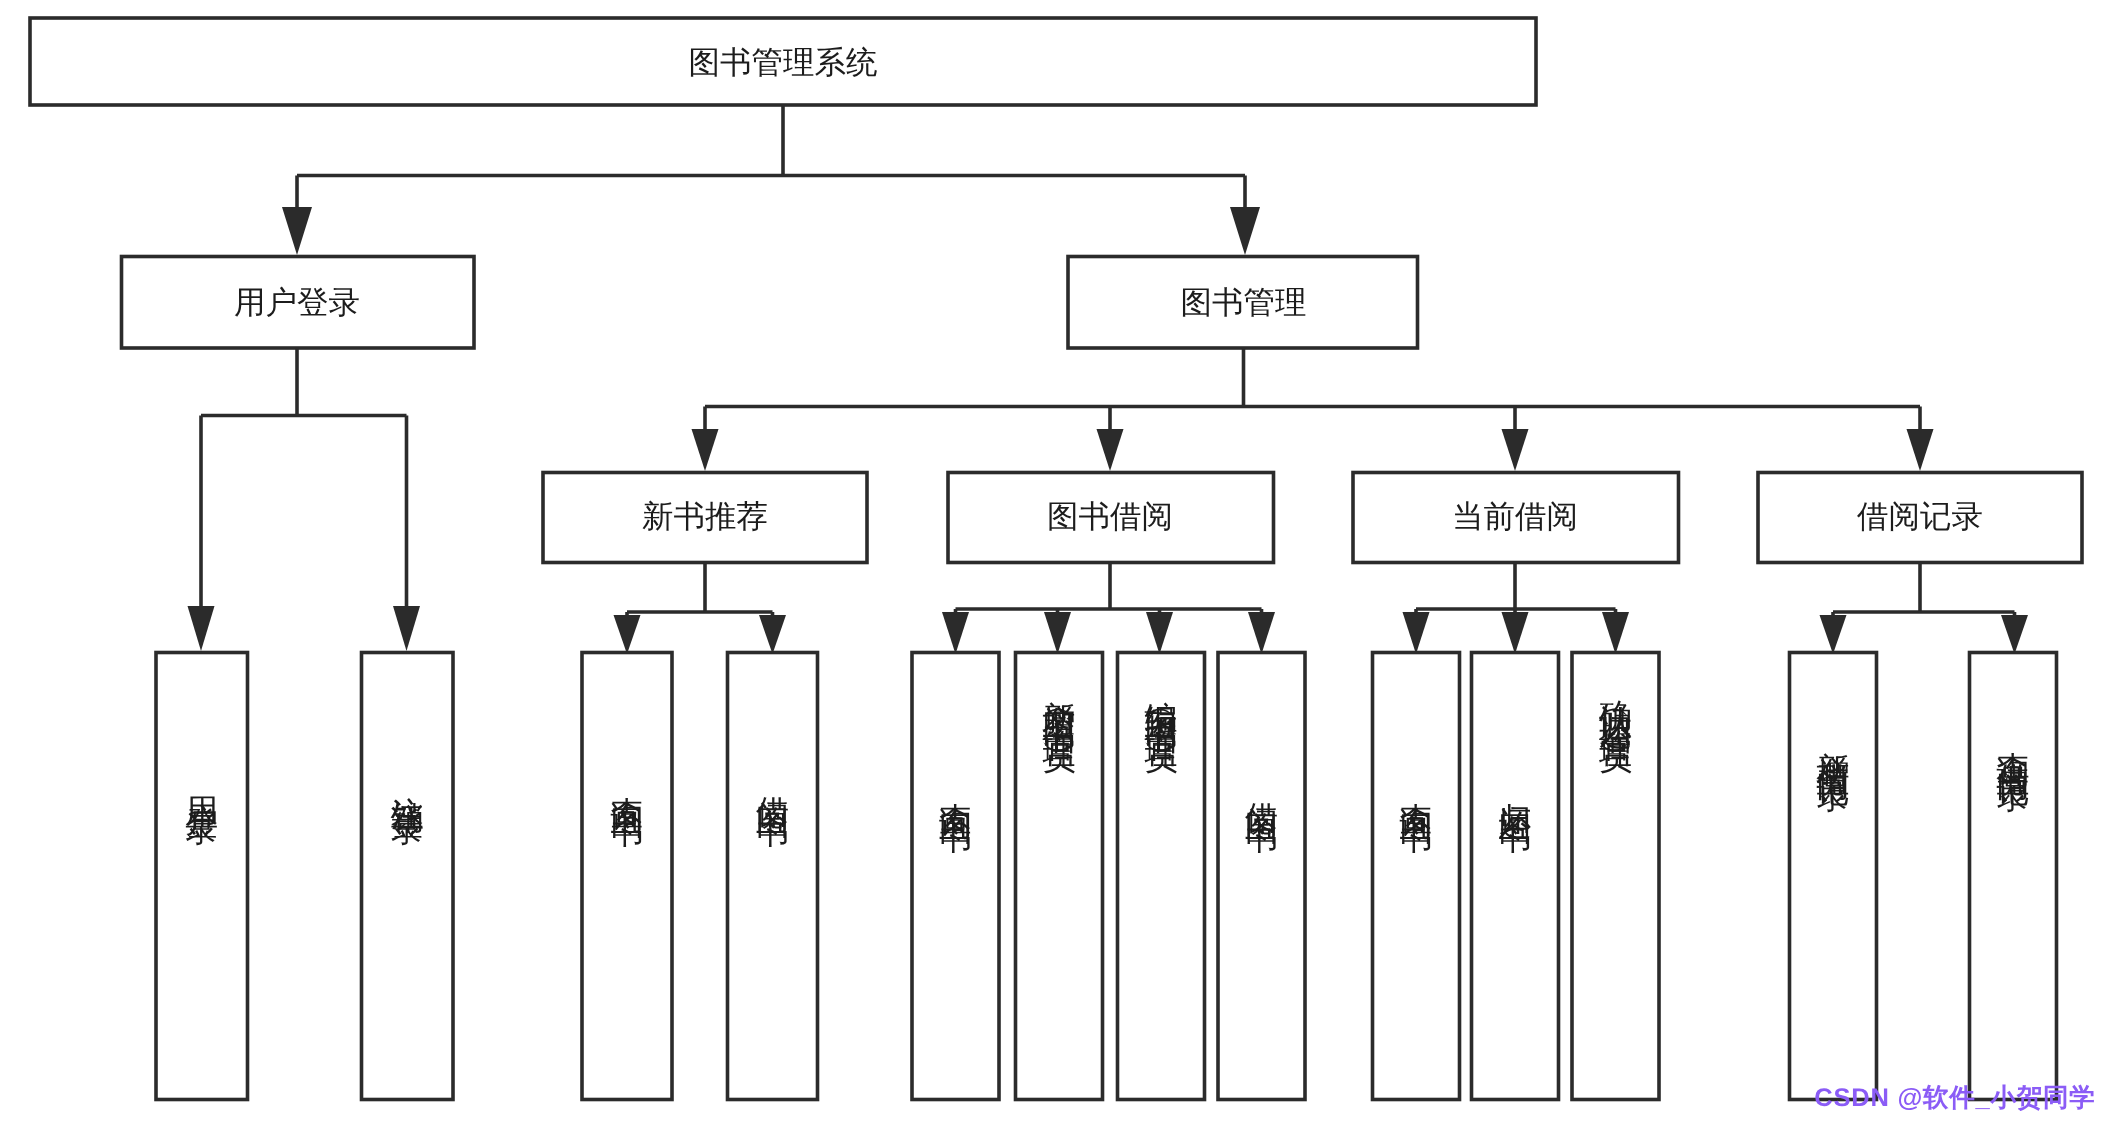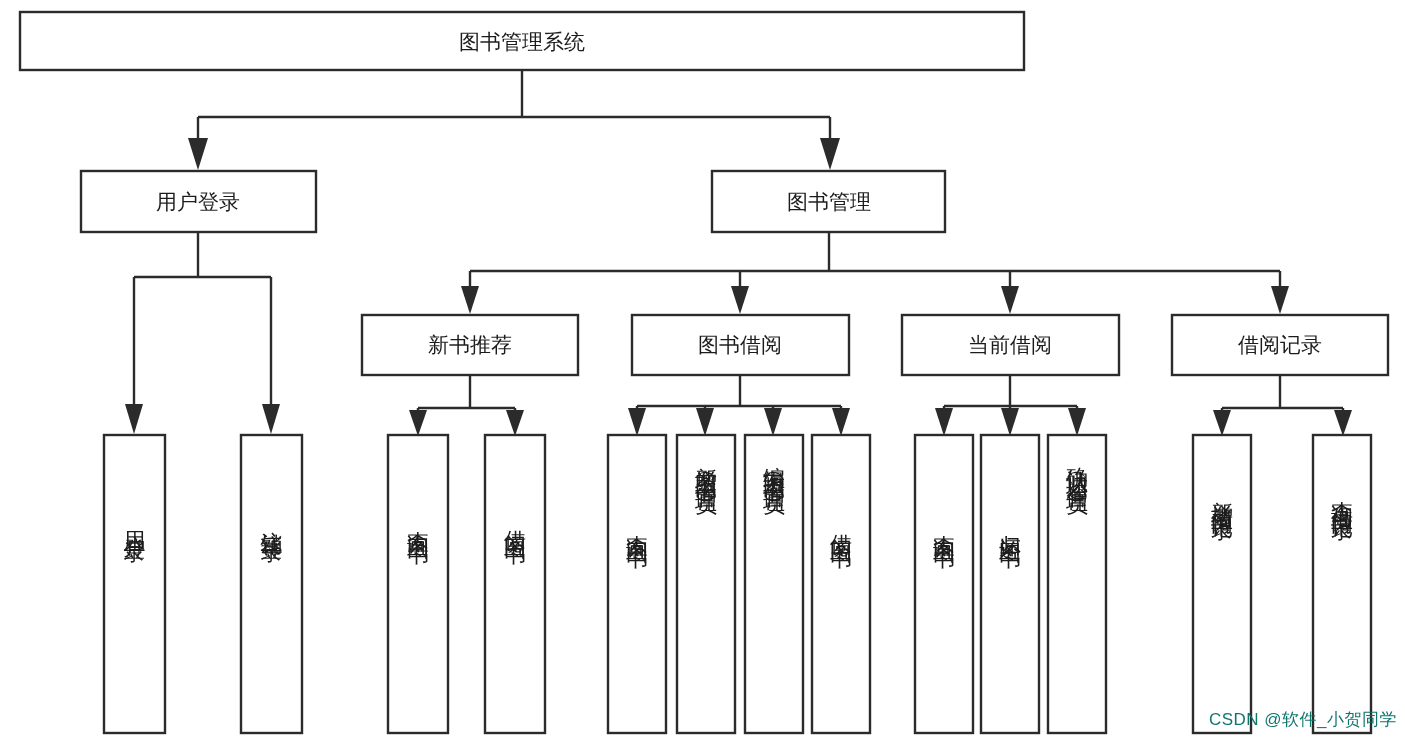--- a/index.html
+++ b/index.html
@@ -67,26 +67,27 @@
     font-family: "Liberation Sans", "DejaVu Sans", sans-serif;
     font-size: 22px;
     line-height: 1;
     letter-spacing: 4px;
     color: #1c1c1c;
     white-space: nowrap;
   }
   .watermark {
     position: absolute;
     right: 8px;
-    bottom: 16px;
+    bottom: 4px;
     font-family: "Liberation Sans", "DejaVu Sans", sans-serif;
     font-size: 17px;
-    color: #0f766e;
+    color: #8b5cf6;
     letter-spacing: 0.5px;
     white-space: nowrap;
+    font-weight: bold;
   }
 </style>
 </head>
 <body>
 
 <div id="diagram-root">
 
   <svg id="flowchart" viewBox="0 0 1405 747">
 
     <g>

